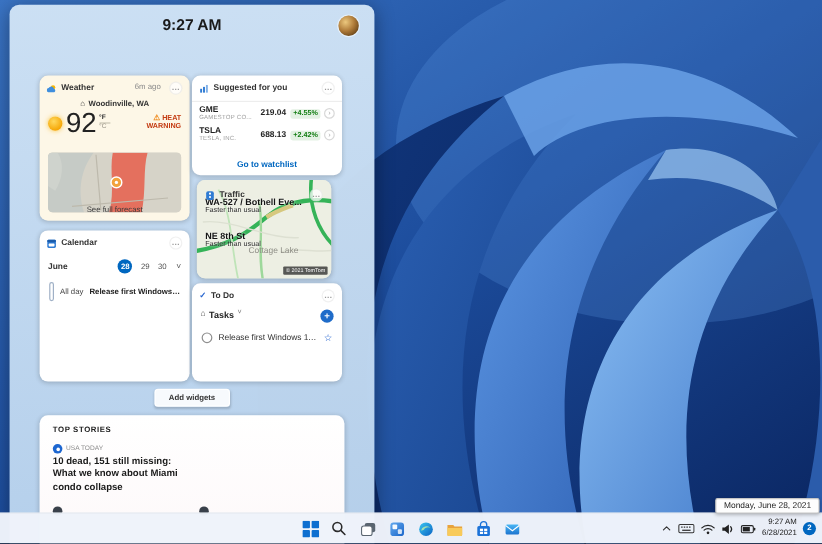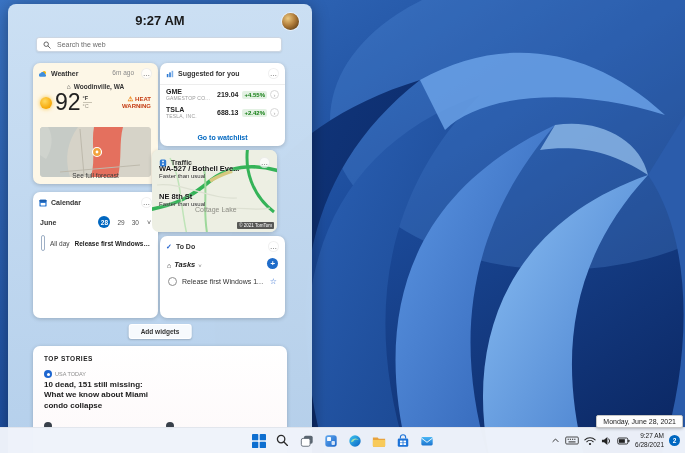--- a/index.html
+++ b/index.html
@@ -62,21 +62,21 @@
   .stock-sym{font-size:7px;font-weight:700;color:#222;line-height:1.1;}
   .stock-co{font-size:5px;color:#9a9a9a;letter-spacing:.2px;line-height:1.1;}
   .stock-price{margin-left:auto;font-size:7px;font-weight:700;color:#222;}
   .stock-change{margin-left:4px;font-size:6px;font-weight:700;padding:1px 2px;border-radius:2px;}
   .stock-action{margin-left:3px;width:9px;height:9px;border-radius:50%;border:1px solid #d8d8d8;
     color:#aaa;font-size:6px;line-height:1;display:flex;align-items:center;justify-content:center;}
   .stocks-link{position:absolute;bottom:5px;left:0;width:100%;text-align:center;
     font-size:7px;font-weight:600;}
 
   
-  .traffic-card{left:144px;top:146px;width:125px;height:82px;background:#edefe3;}
+  .traffic-card{left:156px;top:146px;width:112px;height:82px;background:#edefe3;}
   .traffic-card .card-head{position:absolute;top:2px;left:1px;right:1px;z-index:3;}
   .tr-route{position:absolute;left:7px;z-index:2;line-height:1.25;}
   .tr-name{font-size:7.5px;font-weight:700;color:#141414;text-shadow:0 0 2px rgba(255,255,255,.9);}
   .tr-status{font-size:6px;color:#2a2a2a;text-shadow:0 0 2px rgba(255,255,255,.9);}
   .tr-maplabel{position:absolute;top:56px;left:43px;font-size:7px;color:#8d8d85;z-index:2;}
   .tr-copy{position:absolute;right:3px;bottom:3px;background:rgba(45,45,45,.78);color:#fff;
     font-size:4.5px;padding:1px 2px;border-radius:1px;z-index:3;}
   .tr-mapsvg{position:absolute;inset:0;z-index:1;}
 
   
@@ -89,21 +89,21 @@
   .cal-day{font-size:6.5px;color:#555;}
   .cal-chevron{font-size:7px;color:#555;margin-left:1px;}
   .cal-event{display:flex;align-items:center;gap:5px;margin:5px 8px 0;}
   .cal-bracket{width:4px;height:16px;border:1px solid #9fb0c6;border-radius:2px;background:#fff;flex:none;}
   .cal-allday{font-size:6.5px;color:#444;flex:none;}
   .cal-title{font-size:6.5px;font-weight:700;color:#222;white-space:nowrap;overflow:hidden;
     text-overflow:ellipsis;}
 
   
   .todo-card{left:152px;top:232px;width:125px;height:82px;}
-  .todo-listrow{display:flex;align-items:flex-end;gap:3px;padding:3px 7px 0;font-style:italic;}
+  .todo-listrow{display:flex;align-items:flex-start;gap:3px;padding:3px 7px 0;}
   .todo-home{font-size:7px;color:#333;}
   .todo-listname{font-size:7.5px;font-weight:700;color:#222;}
   .todo-chevron{font-size:6px;color:#777;}
   .todo-add{margin-left:auto;width:11px;height:11px;border-radius:50%;background:#1f6cc9;color:#fff;
     font-size:8px;line-height:1;display:flex;align-items:center;justify-content:center;font-weight:700;}
   .todo-item{display:flex;align-items:center;gap:5px;padding:8px 8px 0;}
   .todo-checkbox{width:9px;height:9px;border-radius:50%;border:1px solid #8f8f8f;flex:none;background:#fff;}
   .todo-tasktext{font-size:7px;color:#333;white-space:nowrap;overflow:hidden;text-overflow:ellipsis;}
   .todo-star{margin-left:auto;color:#2564cf;font-size:8px;flex:none;}
 
@@ -178,29 +178,20 @@
     <path d="M648,175 C690,235 695,345 662,453 L685,453 L685,115 Z" fill="#2b5cab"></path>
     <path d="M420,80 C500,35 590,45 665,115 C570,85 480,95 445,130 Z" fill="#6aa1e6" opacity=".85"></path>
     <path d="M555,125 C600,118 640,140 648,175 C610,150 575,145 540,150 Z" fill="#9cc7f2" opacity=".7"></path>
   </svg>
 
   <div class="widgets-panel">
 
     <div class="panel-time">9:27 AM</div>
     <div class="avatar"></div>
 
-    <div class="searchbar">
-      <span>
-        <svg width="8" height="8" viewBox="0 0 10 10">
-            <circle cx="4" cy="4" r="2.8" fill="none" stroke="#555" stroke-width="1.1"></circle>
-            <line x1="6.2" y1="6.2" x2="9" y2="9" stroke="#555" stroke-width="1.1" stroke-linecap="round"></line>
-          </svg>
-      </span>
-      <input placeholder="Search the web" style="">
-    </div>
 
     <div class="card weather-card">
       <div class="card-head">
         <span>
           <svg width="8" height="8" viewBox="0 0 10 10">
               <circle cx="6.5" cy="3.5" r="2.3" fill="#f7b500"></circle>
               <path d="M1.5,8.5 a2.2,2.2 0 0 1 .4-4.3 a3,3 0 0 1 5.6.8 a1.9,1.9 0 0 1 .3,3.5 Z" fill="#3f8edd"></path>
             </svg>
         </span>
         <span>Weather</span>

